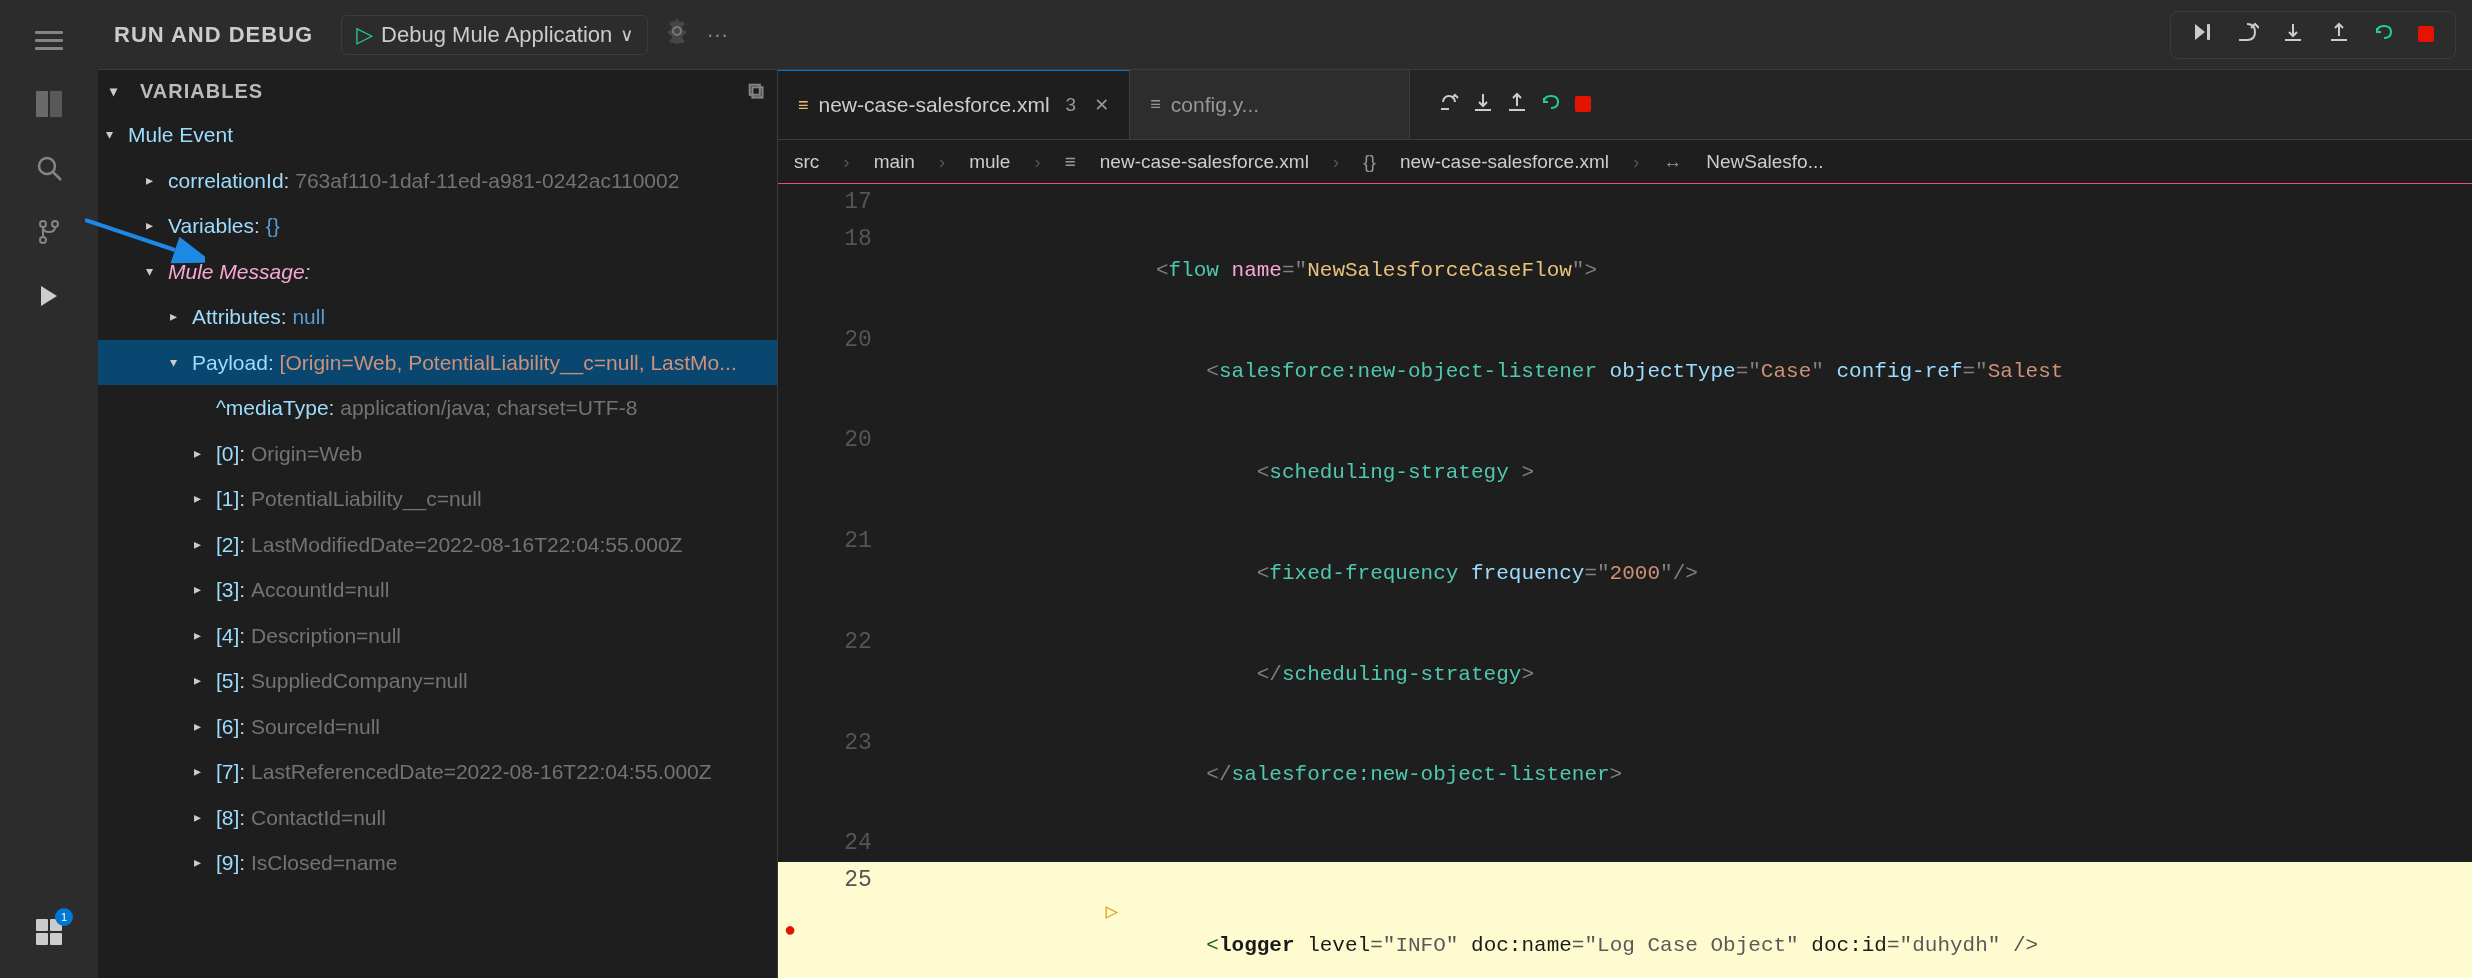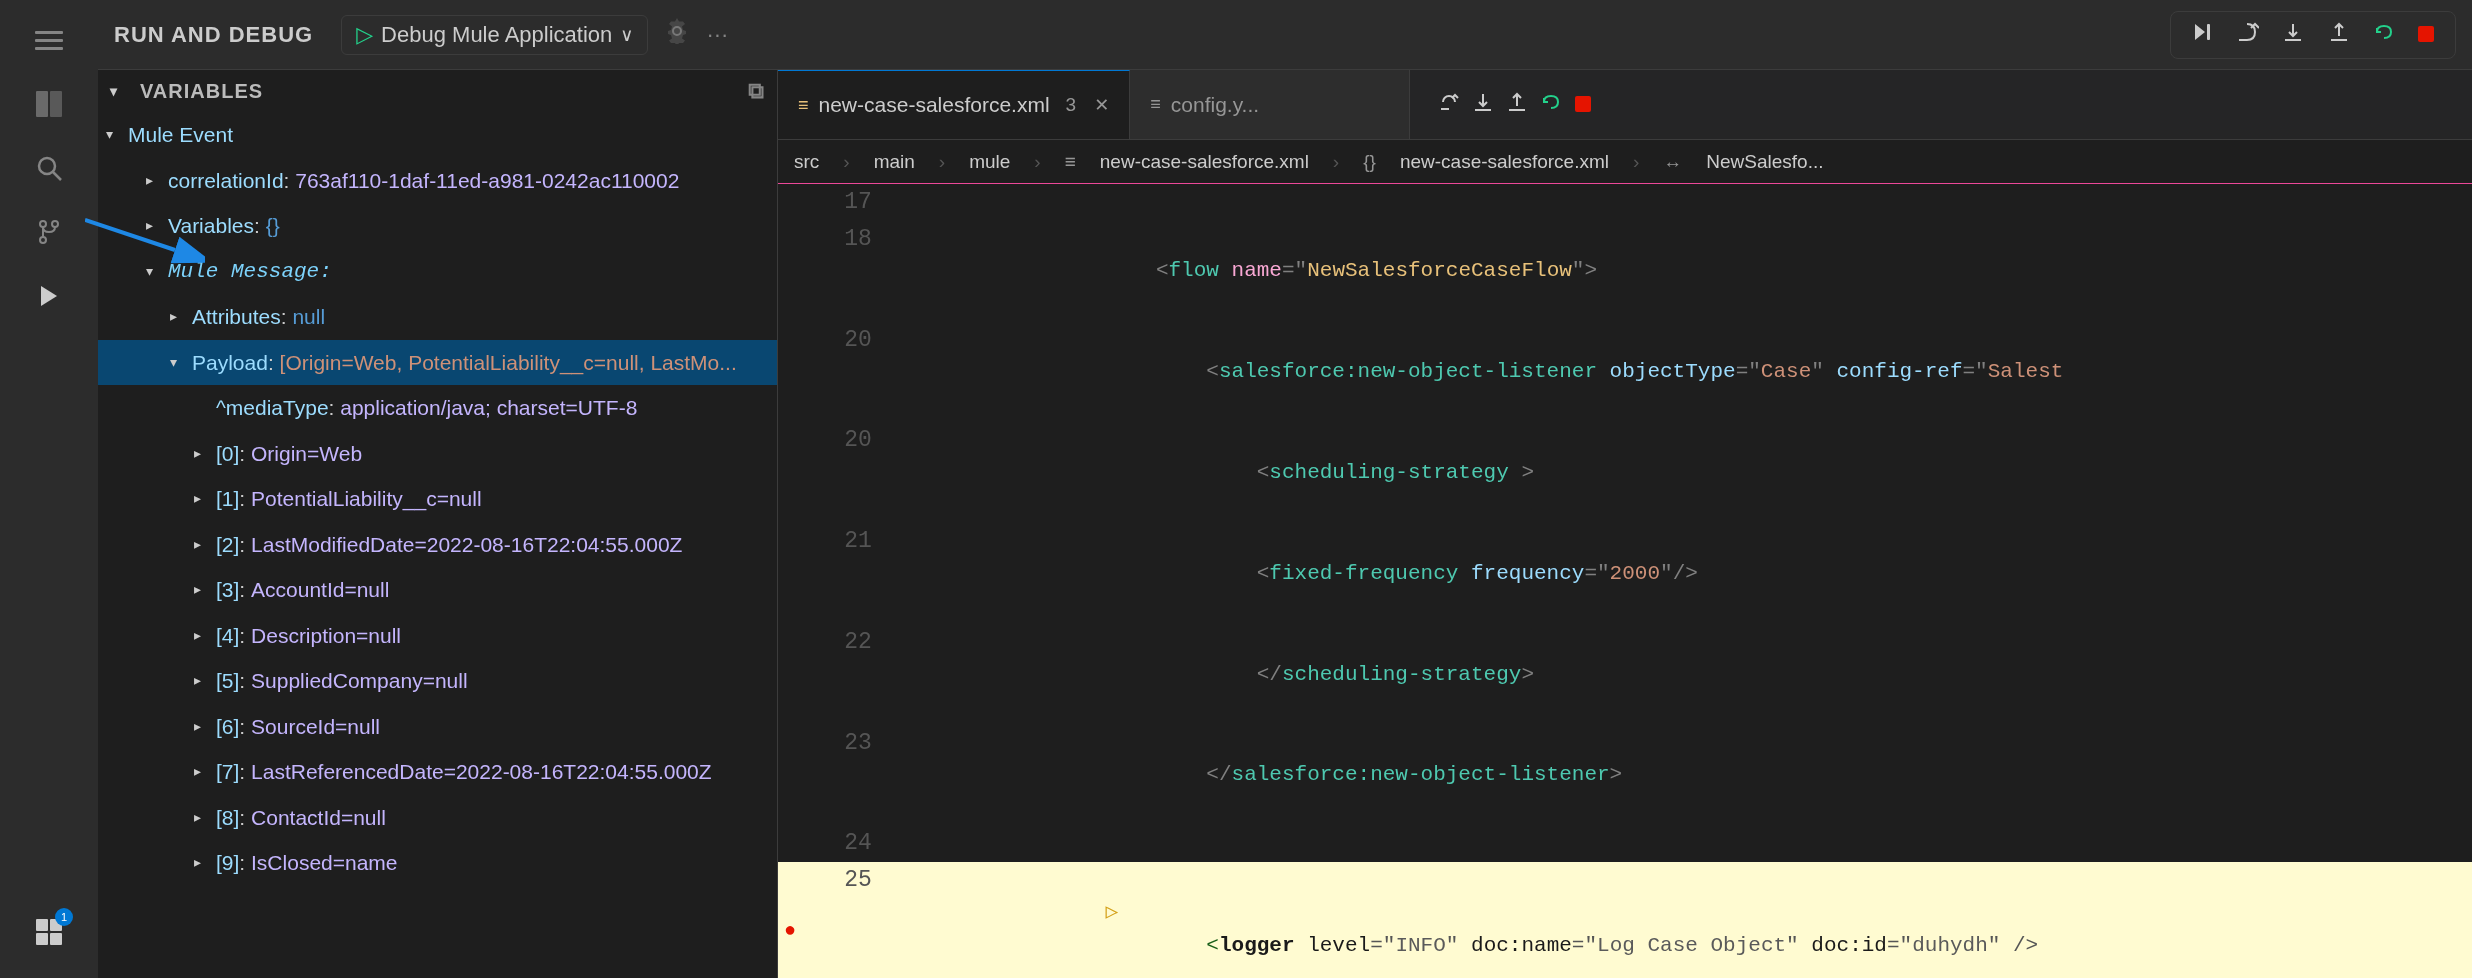--- a/index.html
+++ b/index.html
@@ -191,25 +191,25 @@
       display: inline-block;
       width: 18px;
       font-size: 14px;
       color: #cccccc;
       margin-right: 4px;
     }
     .chevron-down::before { content: '▾'; }
     .chevron-right::before { content: '▸'; }
 
     .var-name { color: #9cdcfe; }
-    .var-value { color: #c4b5fd; }
+    .var-value { color: #737373; }
     .var-punctuation { color: #cccccc; }
     .var-null { color: #569cd6; }
     .var-mule { color: #9cdcfe; }
-    .var-section { color: #7dd3fc; font-style: italic; font-family: Liberation Mono, monospace; }
+    .var-section { color: #f9a8d4; font-style: italic; }
 
     .selected-row {
       background: #094771 !important;
     }
 
     
     .editor-area {
       flex: 1;
       display: flex;
       flex-direction: column;

